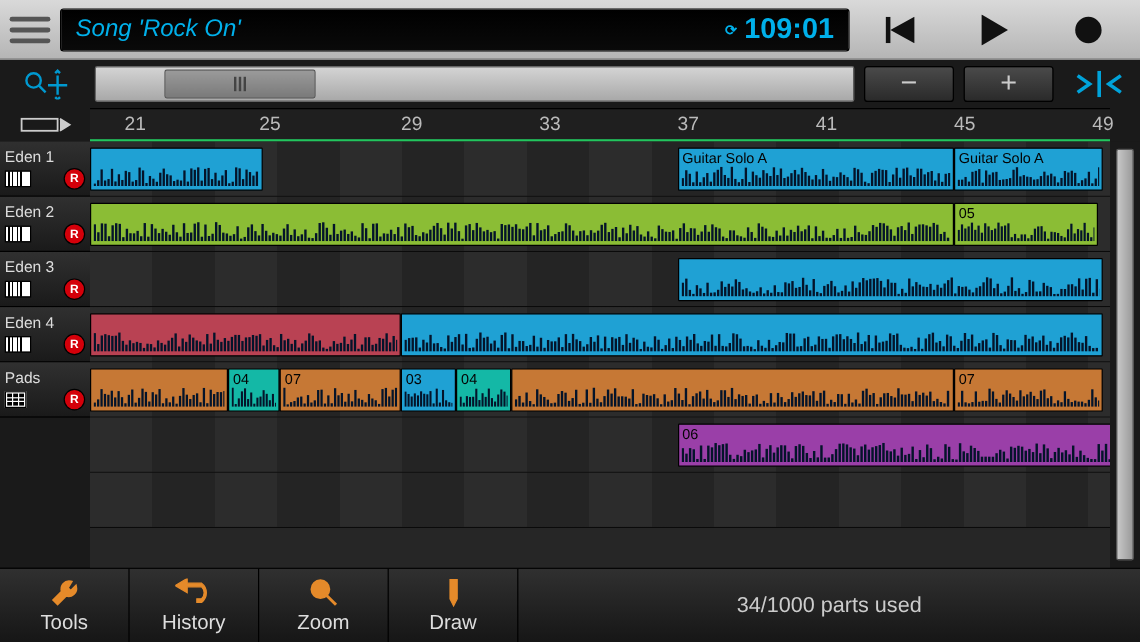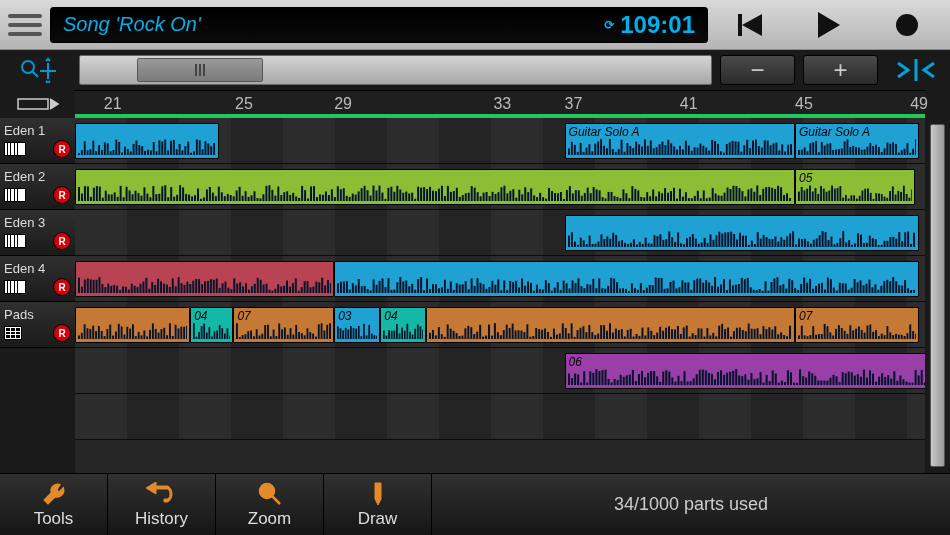--- a/index.html
+++ b/index.html
@@ -23,36 +23,36 @@
   .scroll-track { flex:1; background:linear-gradient(#d4d4d4,#a8a8a8); margin:5px 4px; border-radius:2px; position:relative; border:1px solid #666;}
   .scroll-thumb { position:absolute; top:2px; bottom:2px; background:linear-gradient(#9a9a9a,#7a7a7a); border-radius:2px; border:1px solid #555; display:flex; align-items:center; justify-content:center;}
   .scroll-thumb .grip{ display:flex; gap:2px;}
   .scroll-thumb .grip span{width:2px; height:12px; background:#444;}
   .zoom-btn { width:75px; margin:5px 4px; background:linear-gradient(#4a4a4a,#2a2a2a); border-radius:3px; display:flex; align-items:center; justify-content:center; color:#ccc; font-size:24px; cursor:pointer; border:1px solid #000;}
   .split-btn { width:60px; margin:5px 4px; display:flex; align-items:center; justify-content:center;}
   
   
   .ruler-row { display:flex; height:28px; background:#1a1a1a;}
   .ruler-side { width:75px; display:flex; align-items:center; justify-content:center;}
-  .ruler { flex:1; display:flex; position:relative; background:#1f1f1f; border-top:1px solid #000; border-bottom:4px solid #22c55e;}
+  .ruler { flex:1; display:flex; position:relative; background:#1f1f1f; border-top:1px solid #000; border-bottom:2px solid #22c55e;}
   .ruler-label { position:absolute; top:4px; color:#bbb; font-size:16px;}
   .vscroll-space{ width:25px;}
   
   
   .track-area { display:flex; height:355px; background:#1a1a1a;}
   .track-headers { width:75px; display:flex; flex-direction:column;}
   .track-header { height:46px; background:linear-gradient(#303030,#1a1a1a); border-bottom:1px solid #000; display:flex; flex-direction:column; justify-content:center; padding:2px 4px; position:relative;}
   .track-header .name{ color:#ddd; font-size:13px; margin-bottom:2px;}
   .track-header .row2{ display:flex; align-items:center; justify-content:space-between;}
   .track-icon { width:22px; height:14px; background:linear-gradient(90deg,#fff 0,#fff 2px,#000 2px,#000 3px,#fff 3px,#fff 5px,#000 5px,#000 6px,#fff 6px,#fff 9px,#000 9px,#000 10px,#fff 10px,#fff 12px,#000 12px,#000 13px,#fff 13px); border:1px solid #000;}
   .pads-icon { width:18px; height:14px; background:#fff; display:grid; grid-template-columns:1fr 1fr 1fr; grid-template-rows:1fr 1fr 1fr; gap:1px; padding:1px; border:1px solid #000;}
   .pads-icon span{background:#000;}
   .rec-badge{ width:18px; height:18px; background:#d4000a; border-radius:50%; display:flex; align-items:center; justify-content:center; color:#fff; font-size:10px; font-weight:bold; border:1px solid #000;}
   
-  .timeline { flex:1; background:#262626; position:relative; overflow:hidden;font-style:italic;}
+  .timeline { flex:1; background:#262626; position:relative; overflow:hidden;}
   .track-lane{ position:absolute; left:0; right:0; height:46px; border-bottom:1px solid #0a0a0a;}
   .lane-bg{position:absolute; inset:0; background:repeating-linear-gradient(90deg,#2c2c2c 0,#2c2c2c 52px,#242424 52px,#242424 104px);}
   
   .clip{ position:absolute; top:6px; height:36px; border:1px solid #000; border-radius:1px; overflow:hidden;}
   .clip .title{ position:absolute; top:1px; left:3px; font-size:12px; color:#040404;}
   .clip .waves{ position:absolute; left:2px; right:2px; bottom:3px; height:18px;}
   
   .blue{ background:#1fa1d4;}
   .green{ background:#8bbd35;}
   .red{ background:#b94253;}
@@ -141,23 +141,23 @@
 
 <div class="ruler-row">
   <div class="ruler-side">
     <svg width="44" height="18" fill="none" stroke="#ccc" stroke-width="1.5">
       <rect x="2" y="4" width="30" height="10"></rect>
         <polyline points="34,4 42,9 34,14" fill="#ccc"></polyline>
     </svg>
   </div>
   <div class="ruler" id="ruler">
       <span class="ruler-label" style="left: 28.8px;">21</span>
-      <span class="ruler-label" style="left: 160px;">25</span>
+      <span class="ruler-label" style="left: 141px;">25</span>
       <span class="ruler-label" style="left: 259.2px;">29</span>
-      <span class="ruler-label" style="left: 374.4px; margin-left: 44px;">33</span>
+      <span class="ruler-label" style="left: 374.4px;">33</span>
       <span class="ruler-label" style="left: 489.6px;">37</span>
       <span class="ruler-label" style="left: 604.8px;">41</span>
       <span class="ruler-label" style="left: 720px;">45</span>
       <span class="ruler-label" style="left: 835.2px;">49</span>
     </div>
   <div class="vscroll-space"></div>
 </div>
 
 <div class="track-area">
   <div class="track-headers" id="track-headers">

